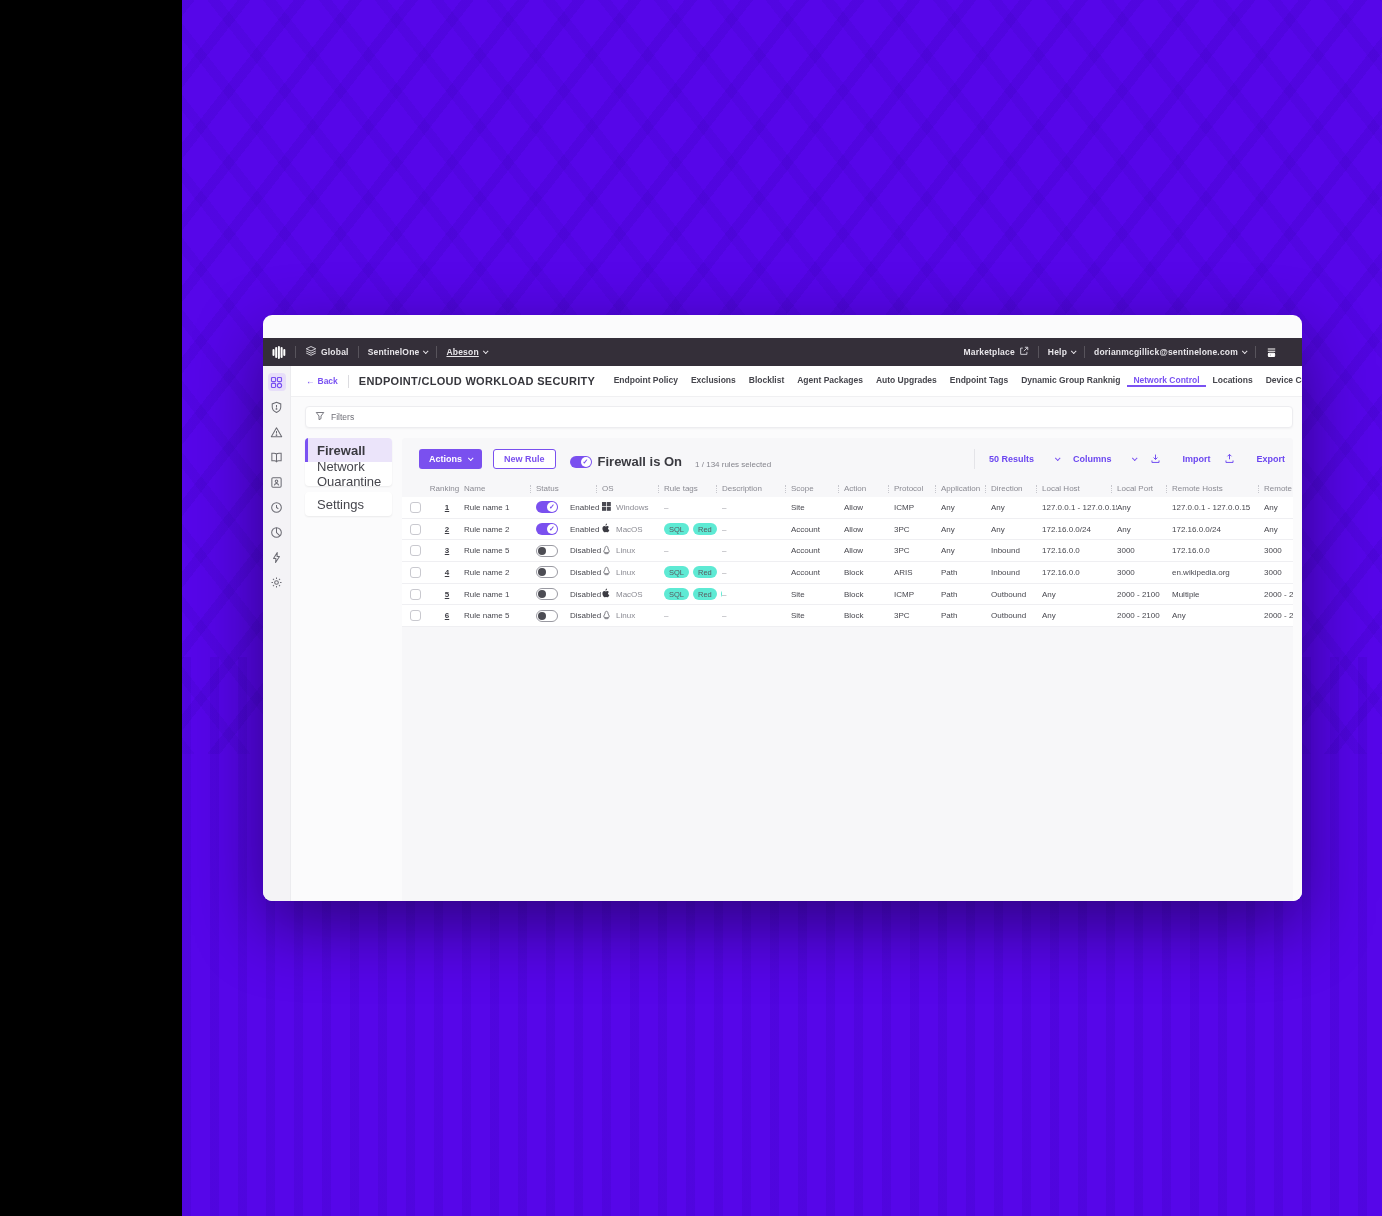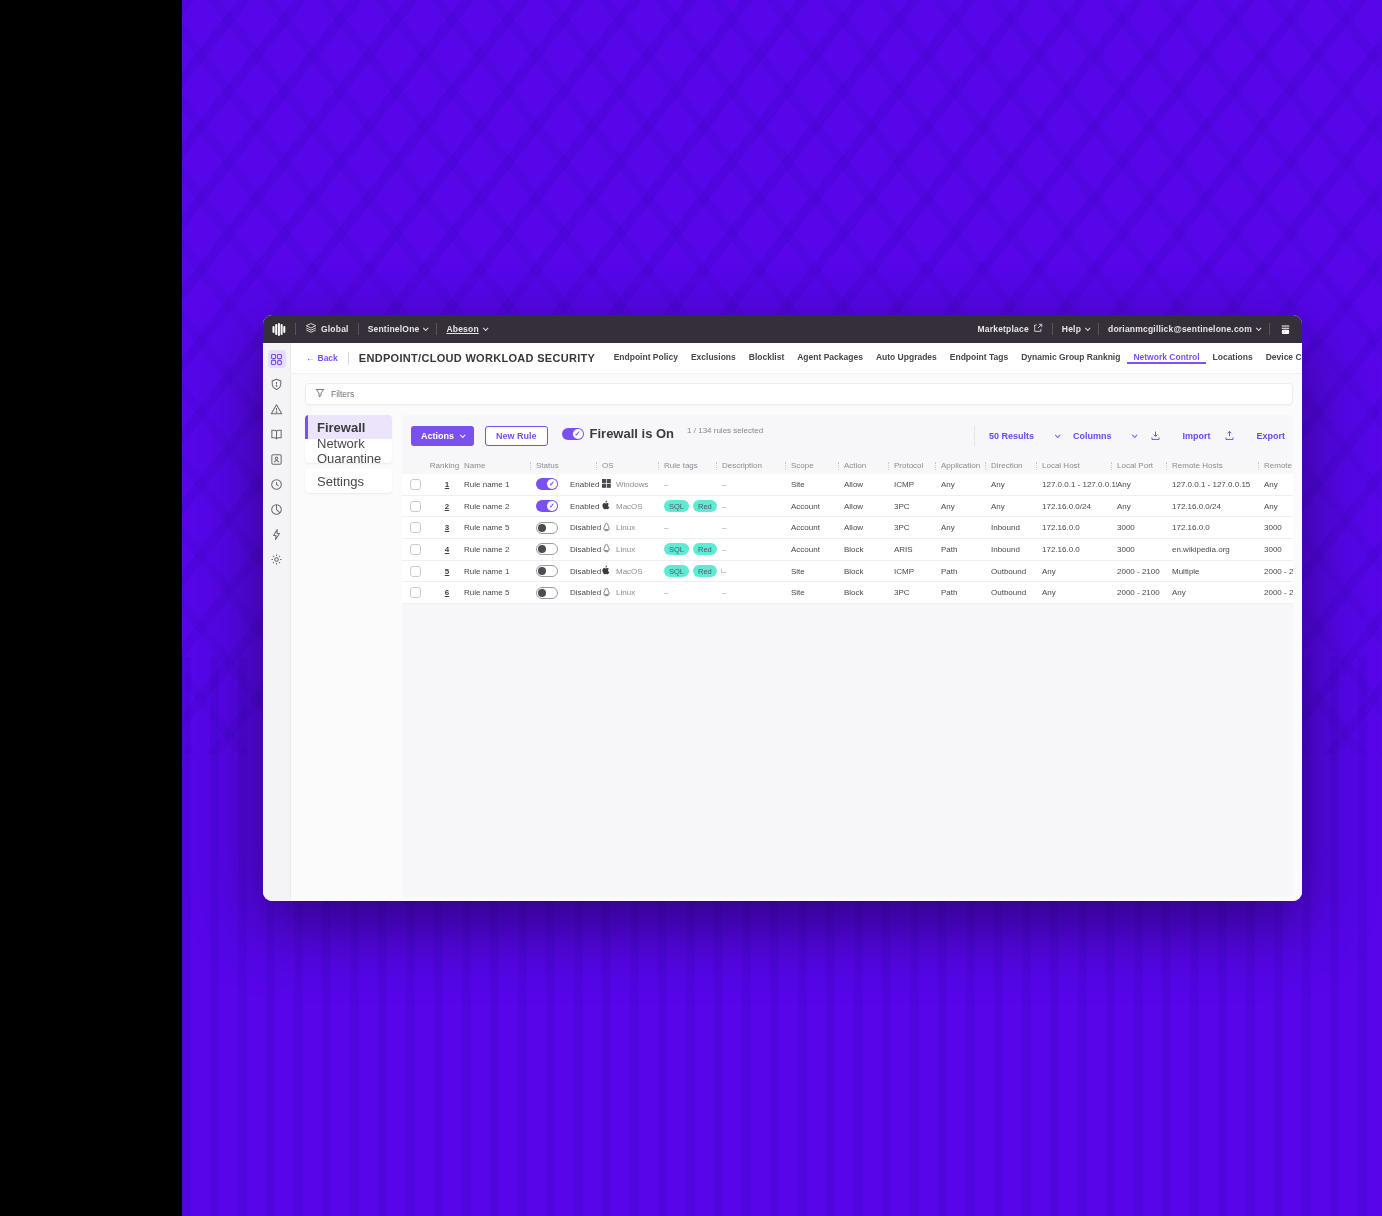--- a/index.html
+++ b/index.html
@@ -13,21 +13,21 @@
       repeating-linear-gradient(52deg, rgba(30,0,140,.08) 0 10px, transparent 10px 44px); }
   .bg-stripes { position:absolute; left:0; right:0; bottom:0; height:46%;
     background: repeating-linear-gradient(90deg, rgba(30,0,140,.11) 0 9px, transparent 9px 28px); }
 
   .window { position:absolute; left:263px; top:315px; width:1039px; height:586px;
     background:#fbfbfc; border-radius:9px; overflow:hidden;
     box-shadow:0 25px 70px rgba(0,0,0,.45); }
 
   
   .topbar { height:28px; background:#342f39; display:flex; align-items:center;
-    justify-content:space-between; padding:0 10px 0 8px; color:#e8e6ea; font-size:8.5px; }
+    justify-content:space-between; padding:0 24px 0 8px; color:#e8e6ea; font-size:8.5px;margin-top:23px; }
   .tb-group { display:flex; align-items:center; gap:9px; }
   .tb-item { display:flex; align-items:center; gap:4px; cursor:default; font-weight:600; letter-spacing:.2px; }
   .tb-sep { width:1px; height:12px; background:rgba(255,255,255,.18); }
   .underline { text-decoration:underline; }
   .chev { width:4px; height:4px; border-right:1px solid currentColor; border-bottom:1px solid currentColor;
     transform:rotate(45deg) translateY(-1px); display:inline-block; }
   .chev.purple { border-color:#7a52f2; }
 
   
   .body-row { display:flex; height:558px; }
@@ -61,21 +61,21 @@
   .subnav { width:87px; flex:none; display:flex; flex-direction:column; gap:6px; }
   .card { background:#fff; border-radius:4px; box-shadow:0 1px 2px rgba(0,0,0,.07); overflow:hidden; }
   .subitem { height:24px; display:flex; align-items:center; padding-left:9px; font-size:13px;
     color:#46464d; border-left:3px solid transparent; }
   .subitem.active { background:#ebe4fa; border-left-color:#7a52f2; font-weight:700; color:#3a3a40; }
 
   .tablecard { flex:1; background:#f7f7f9; border-radius:3px; min-width:0; overflow:hidden;
     display:flex; flex-direction:column; }
   .toolbar { height:42px; flex:none; display:flex; align-items:center; justify-content:space-between;
     padding:0 8px 0 9px; }
-  .toolbar-left { display:flex; align-items:flex-start; gap:11px; }
+  .toolbar-left { display:flex; align-items:flex-end; gap:11px;margin-left:8px; }
   .btn-primary { background:#7a50ef; color:#fff; font-size:9px; font-weight:700; border:none;
     border-radius:3px; height:20px; padding:0 10px; display:flex; align-items:center; gap:6px;
     font-family:inherit; }
   .btn-outline { background:#fff; color:#7a50ef; font-size:9px; font-weight:700;
     border:1px solid #7a50ef; border-radius:3px; height:20px; padding:0 10px;
     display:flex; align-items:center; font-family:inherit; }
   .fw-toggle-wrap { display:flex; align-items:center; gap:6px; margin-left:3px; }
   .toggle { width:22px; height:12px; border-radius:7px; position:relative; flex:none; }
   .toggle.on { background:#7a50ef; }
   .toggle.on .knob { position:absolute; right:1px; top:1px; width:10px; height:10px; border-radius:50%;

